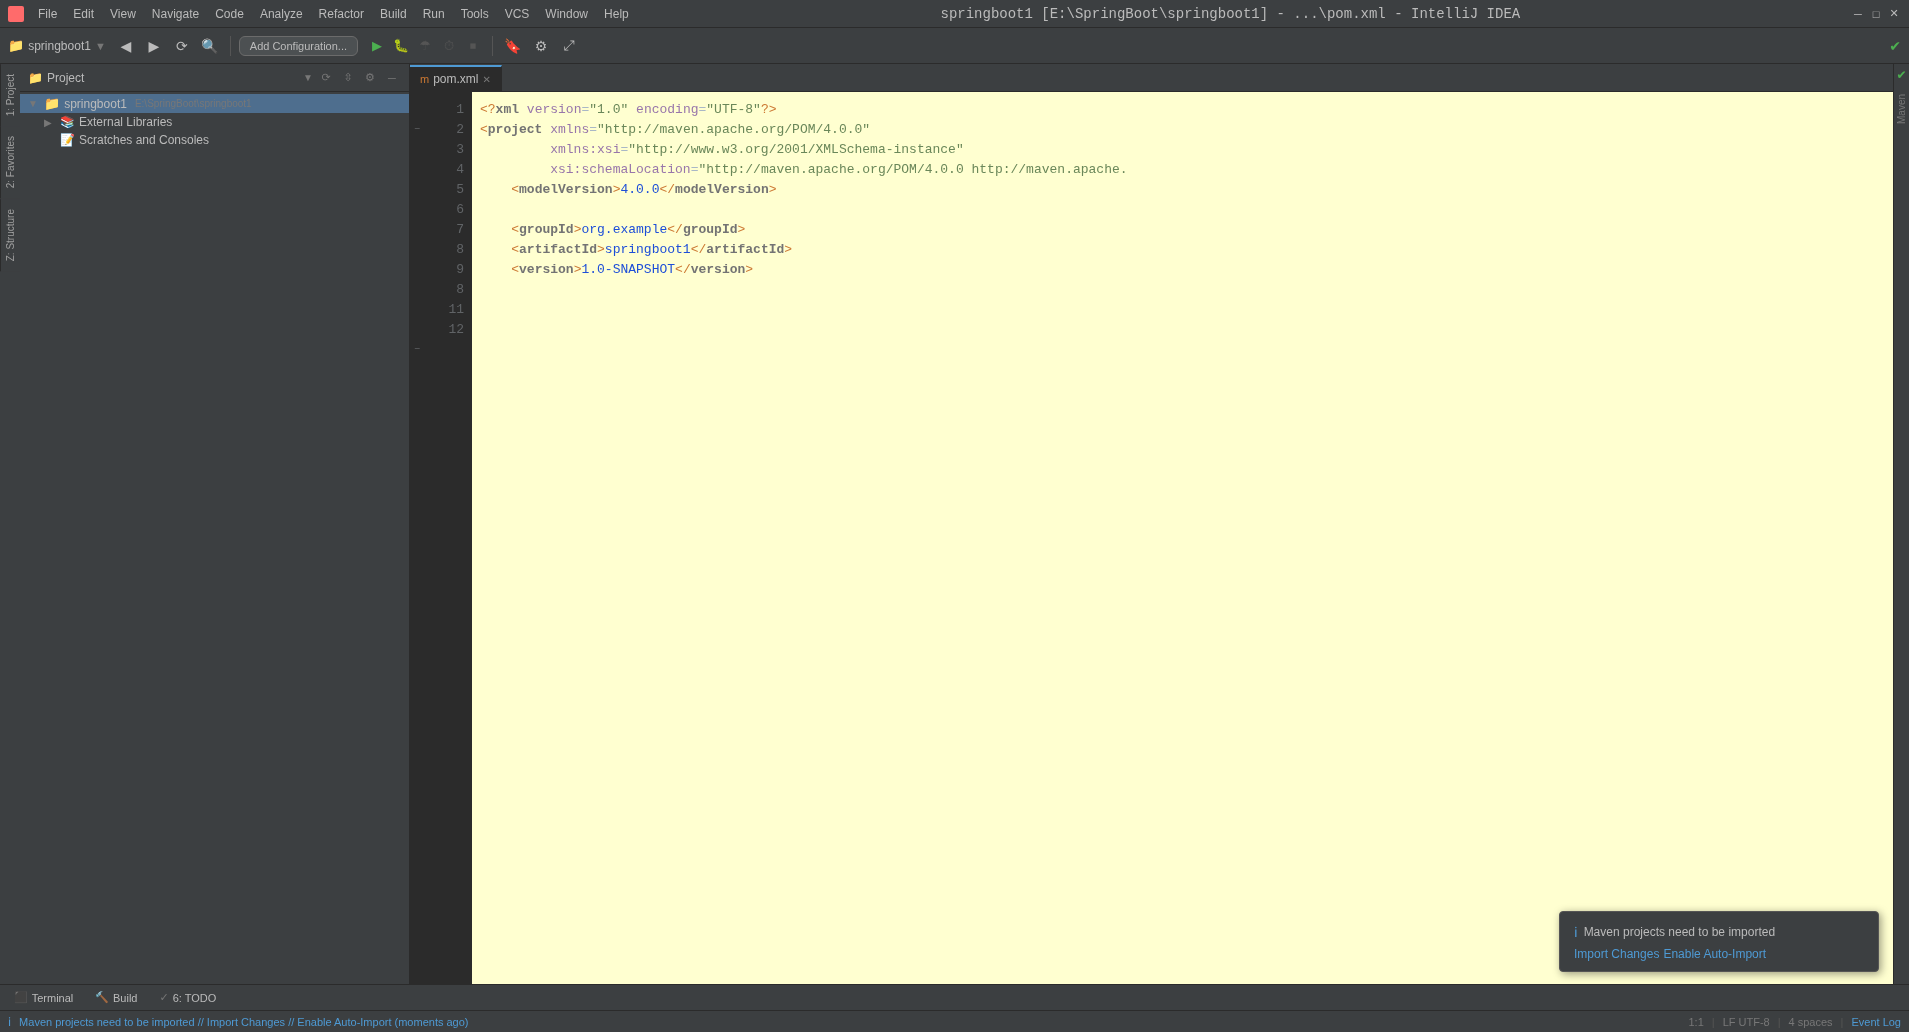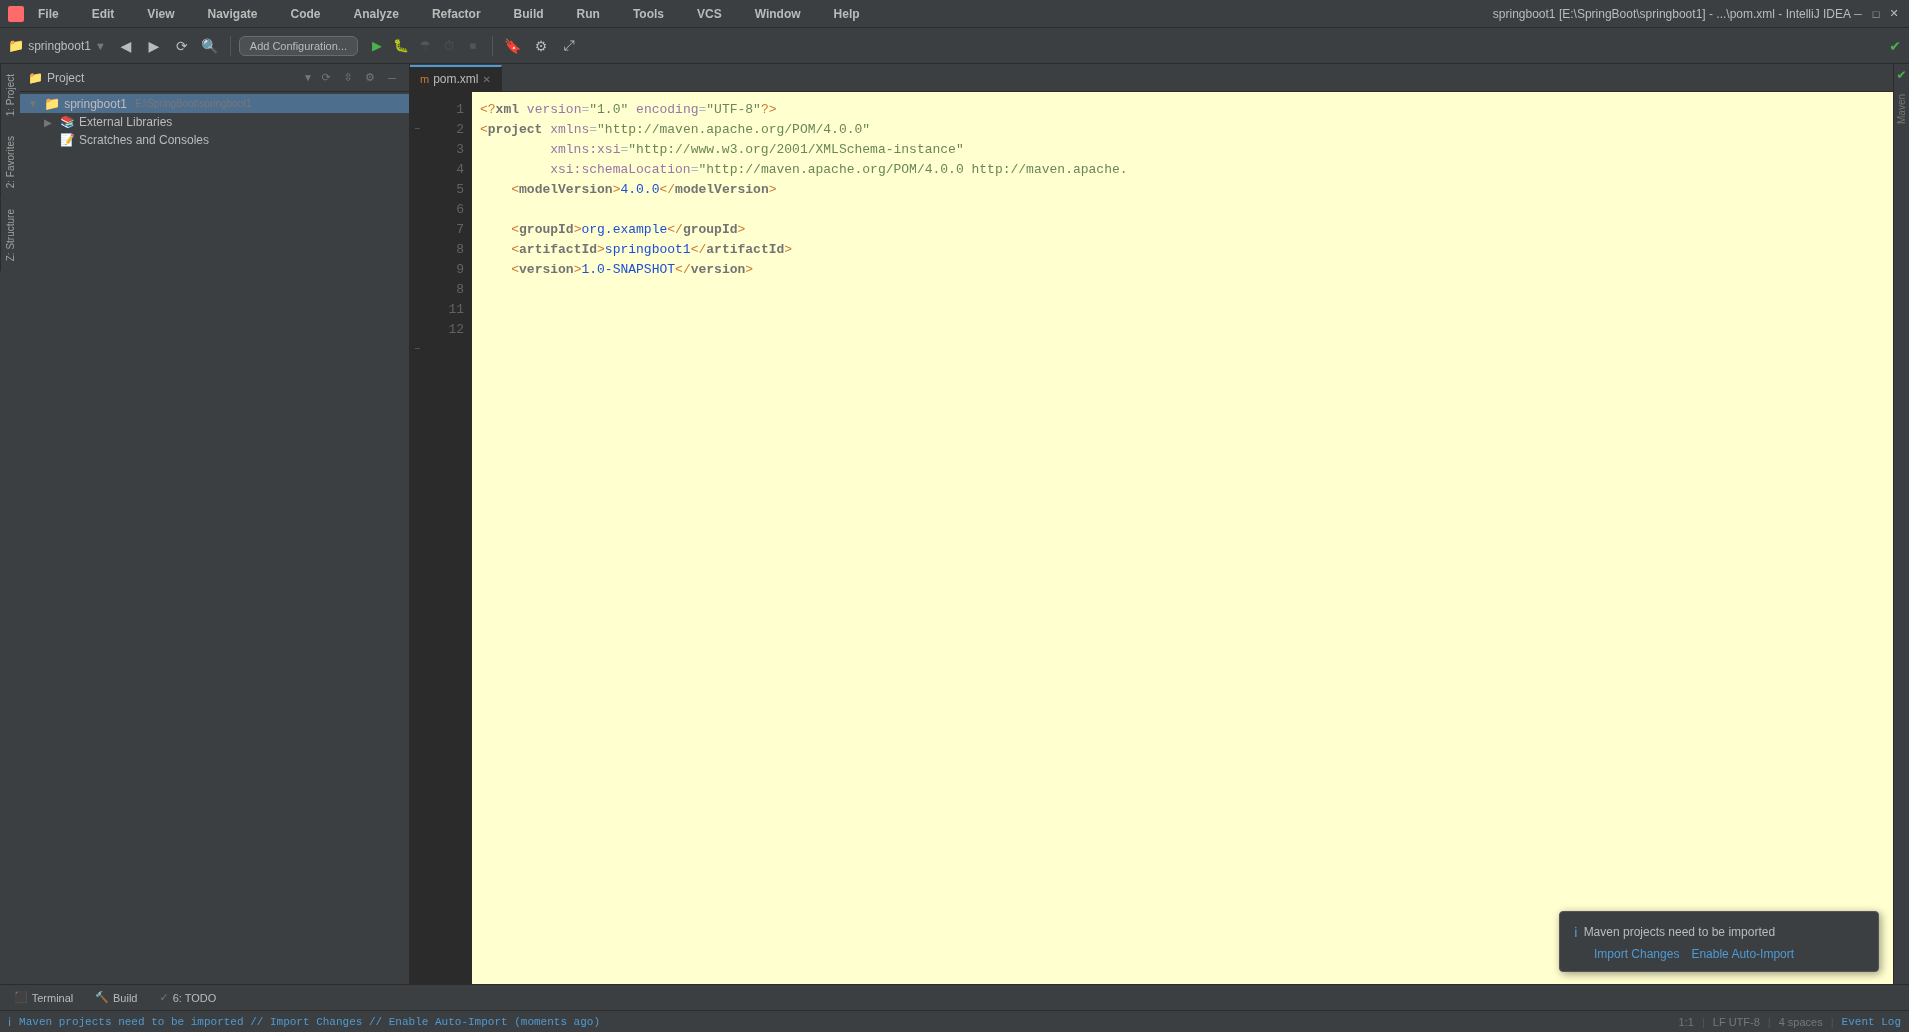--- a/index.html
+++ b/index.html
@@ -28,35 +28,35 @@
     #title-bar .app-icon {
       width: 16px;
       height: 16px;
       margin-right: 6px;
       background: #ff6b6b;
       border-radius: 2px;
       flex-shrink: 0;
     }
     #title-bar .menu-items {
       display: flex;
-      gap: 17px;
-      flex: 1;
-      font-weight: bold;
+      gap: 0;
+      flex: 1;
     }
     #title-bar .menu-item {
       padding: 2px 8px;
       color: #bbbbbb;
       font-size: 12px;
       cursor: pointer;
     }
     #title-bar .title-text {
       color: #bbbbbb;
-      font-size: 12px;
-      flex: 1;
-      text-align: right;
+      font-size: 14px;
+      flex: 1;
+      text-align: left;
+      font-family: Liberation Mono, monospace;
     }
     #title-bar .window-controls {
       display: flex;
       gap: 4px;
     }
     #title-bar .win-btn {
       width: 14px;
       height: 14px;
       display: flex;
       align-items: center;
@@ -319,21 +319,20 @@
       flex-shrink: 0;
       gap: 8px;
     }
     #status-bar .status-icon { color: #4e9ad4; font-size: 12px; }
     .status-separator {
       color: #555;
     }
     .status-link {
       color: #4e9ad4;
       cursor: pointer;
-      font-family: Liberation Mono, monospace;
     }
 
     
     #bottom-tabs {
       height: 26px;
       background: #3c3f41;
       display: flex;
       align-items: center;
       border-top: 1px solid #2b2b2b;
       padding: 0 4px;
@@ -372,22 +371,21 @@
       gap: 6px;
       color: #bbbbbb;
       font-size: 12px;
     }
     #import-notification .info-icon {
       color: #4e9ad4;
       font-size: 14px;
     }
     #import-notification .notif-actions {
       display: flex;
-      gap: 12px;
-      margin-left: 20px;
+      gap: 4px;
     }
     #import-notification .notif-link {
       color: #4e9ad4;
       cursor: pointer;
       font-size: 12px;
     }
 
     
     #far-left-panels {
       display: flex;

